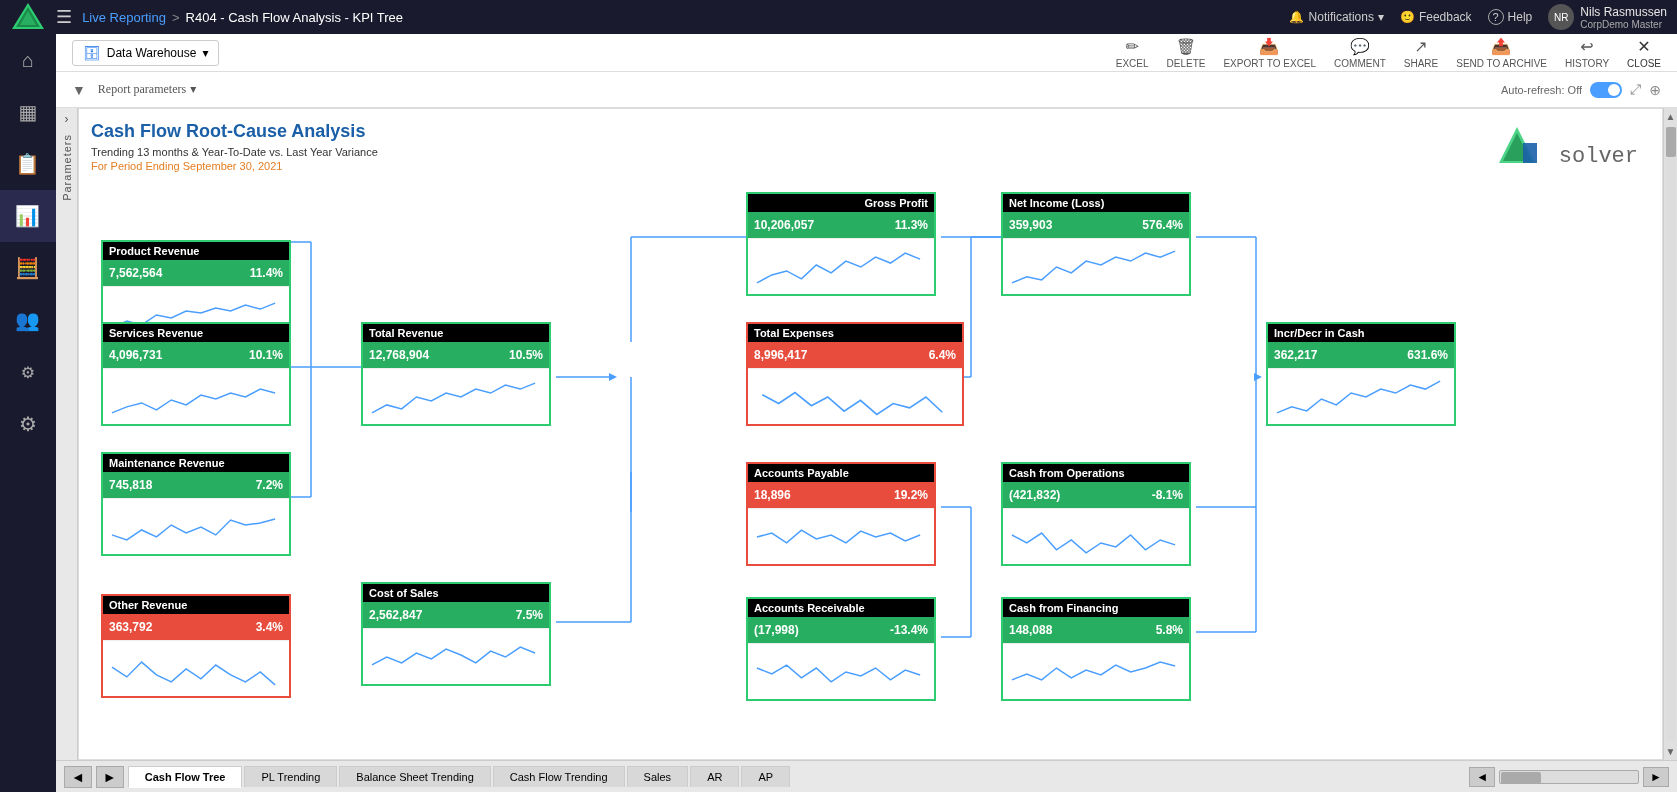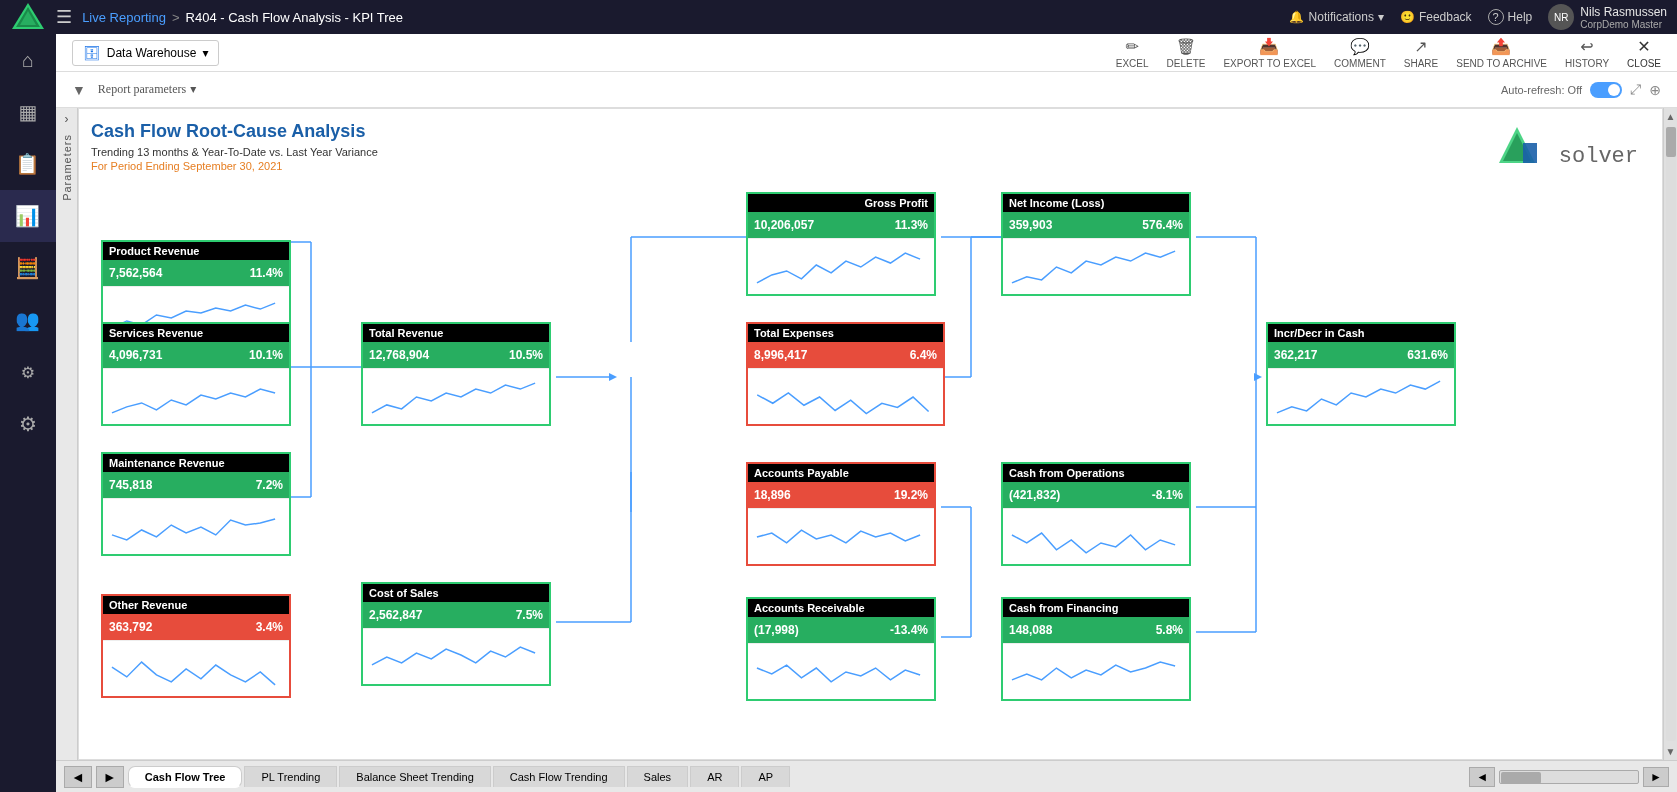--- a/index.html
+++ b/index.html
@@ -98,21 +98,21 @@
     
     .bottom-tabs {
       display: flex; align-items: center; background: #e8e8e8; border-top: 1px solid #ccc;
       height: 32px; padding: 0 8px; flex-shrink: 0;
     }
     .tab-nav-btn { background: #ccc; border: 1px solid #aaa; padding: 2px 6px; font-size: 14px; cursor: pointer; margin-right: 4px; }
     .tab {
       padding: 4px 16px; font-size: 11px; cursor: pointer; border: 1px solid #ccc;
       background: #d8d8d8; margin-right: 2px; white-space: nowrap; border-bottom: none;
     }
-    .tab.active { background: #fff; color: #000; font-weight: 600; border-bottom: 1px solid #fff; border-radius: 7px; }
+    .tab.active { background: #fff; color: #000; font-weight: 600; border-bottom: 1px solid #fff; }
     .tab-spacer { flex: 1; }
     .tab-scroll-area { display: flex; align-items: center; gap: 4px; margin-left: auto; }
     .tab-scroll-btn { background: #ccc; border: 1px solid #aaa; padding: 2px 6px; font-size: 12px; cursor: pointer; }
     .tab-scroll-track { width: 140px; height: 14px; background: #ddd; border: 1px solid #aaa; border-radius: 2px; position: relative; }
     .tab-scroll-thumb { width: 40px; height: 12px; background: #aaa; border-radius: 2px; position: absolute; top: 1px; left: 1px; }
 
     
     .right-scrollbar { width: 14px; background: #e0e0e0; border-left: 1px solid #ccc; display: flex; flex-direction: column; align-items: center; flex-shrink: 0; }
     .scroll-arrow { font-size: 10px; color: #666; cursor: pointer; padding: 3px 0; }
     .scroll-track { flex: 1; width: 10px; background: #ddd; margin: 2px auto; border-radius: 2px; position: relative; }
@@ -419,21 +419,21 @@
               </div>
               <div class="kpi-chart">
                 <svg viewBox="0 0 180 44">
                     <polyline points="5,38 20,30 35,26 50,34 65,20 80,28 95,16 110,22 125,12 140,18 155,8 170,14" fill="none" stroke="#4a9eff" stroke-width="1.5"></polyline>
                   </svg>
               </div>
             </div>
           </div>
 
           <div style="position:absolute;top:140px;left:655px;">
-            <div class="kpi-card red" style="width:199px;">
+            <div class="kpi-card red" style="width:218px;">
               <div class="kpi-header">Total Expenses</div>
               <div class="kpi-values red">
                 <span class="kpi-value">8,996,417</span>
                 <span class="kpi-pct">6.4%</span>
               </div>
               <div class="kpi-chart">
                 <svg viewBox="0 0 180 44">
                     <polyline points="5,20 20,28 35,18 50,30 65,22 80,35 95,25 110,38 125,28 140,32 155,22 170,36" fill="none" stroke="#4a9eff" stroke-width="1.5"></polyline>
                   </svg>
               </div>

